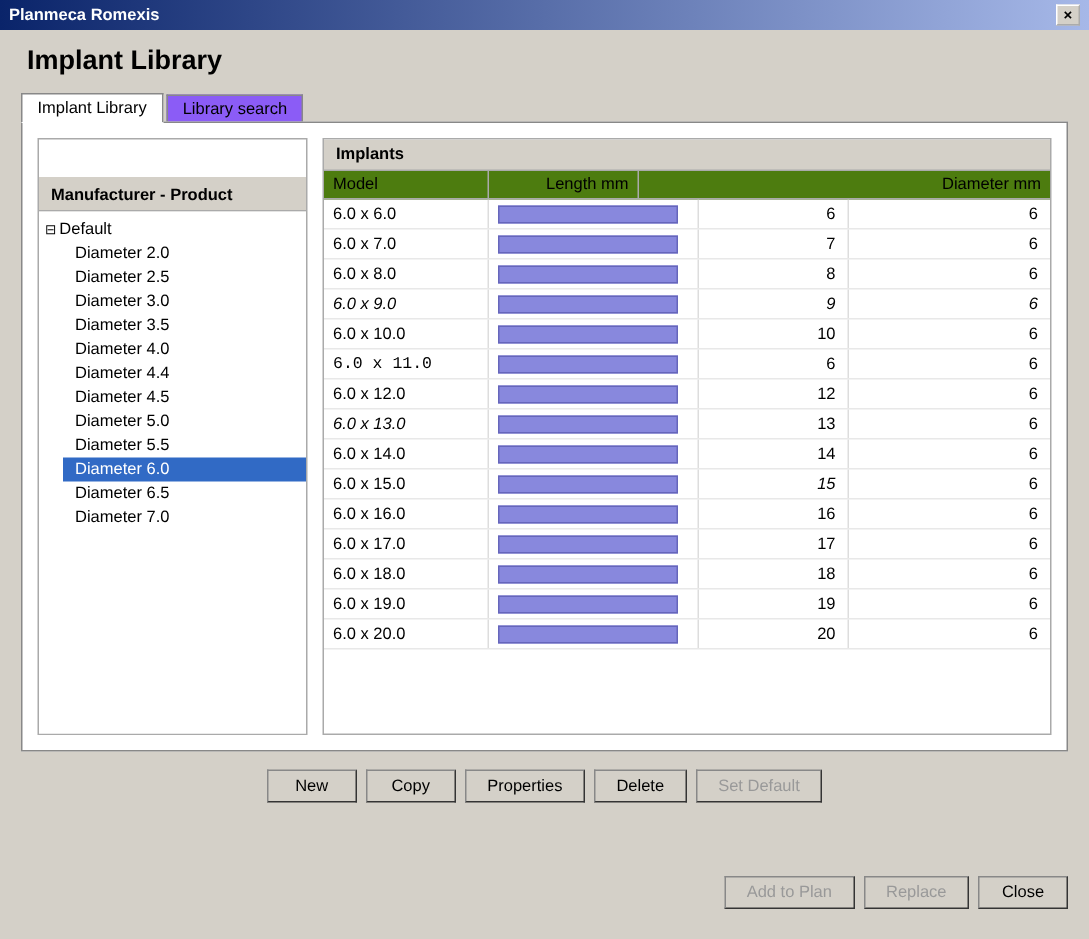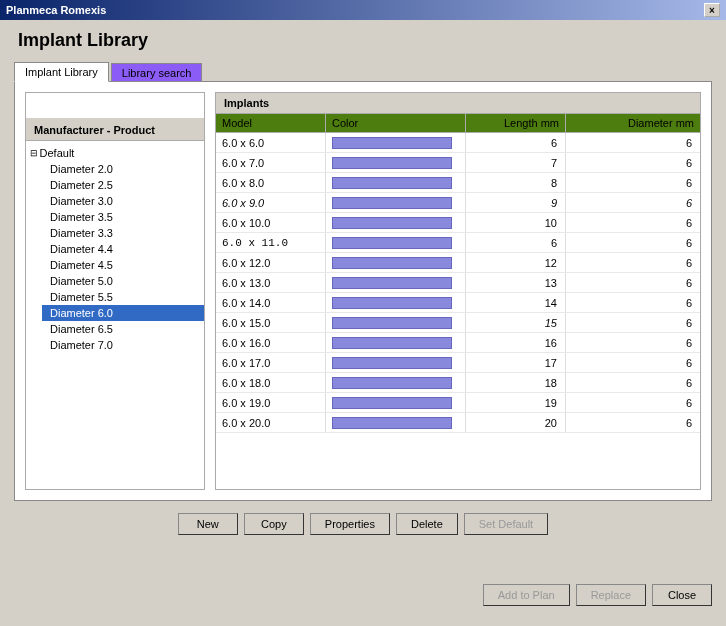--- a/index.html
+++ b/index.html
@@ -183,38 +183,37 @@
           <div class="tree-parent">
             <span style="font-size:9px;">⊟</span>
             <span>Default</span>
           </div>
 
           <div class="tree-children" id="tree-children">
               <div class="tree-item">Diameter 2.0</div>
               <div class="tree-item">Diameter 2.5</div>
               <div class="tree-item">Diameter 3.0</div>
               <div class="tree-item">Diameter 3.5</div>
-              <div class="tree-item">Diameter 3.3</div>
+              <div class="tree-item">Diameter 4.0</div>
               <div class="tree-item">Diameter 4.4</div>
               <div class="tree-item">Diameter 4.5</div>
               <div class="tree-item">Diameter 5.0</div>
               <div class="tree-item">Diameter 5.5</div>
               <div class="tree-item selected" style="background: rgb(49, 106, 197); color: white;">Diameter 6.0</div>
               <div class="tree-item">Diameter 6.5</div>
               <div class="tree-item">Diameter 7.0</div>
             </div>
         </div>
       </div>
 
       <div style="flex:1; display:flex; flex-direction:column; border:1px solid #aaa; background:#fff; overflow:hidden;">
         <div class="implants-col-header">Implants</div>
 
         <div style="display:flex; background:#4d7c0f; border-bottom:1px solid #aaa;">
           <div style="width:110px; min-width:110px; padding:3px 6px; border-right:1px solid #aaa; font-size:11px;">Model</div>
-          <div style="width:140px; min-width:140px; padding:3px 6px; border-right:1px solid #aaa; font-size:11px;">Color</div>
           <div style="width:100px; min-width:100px; padding:3px 6px; border-right:1px solid #aaa; font-size:11px; text-align:right;">Length mm</div>
           <div style="flex:1; padding:3px 6px; font-size:11px; text-align:right;">Diameter mm</div>
         </div>
 
         <div style="overflow-y:auto; flex:1;" id="data-rows-container">
         <div style="display: flex; border-bottom: 1px solid rgb(232, 232, 232); font-size: 11px; height: 20px; align-items: center; cursor: default;">
               <div style="width: 110px; min-width: 110px; padding: 0px 6px; border-right: 1px solid rgb(221, 221, 221); height: 100%; display: flex; align-items: center;">6.0 x 6.0</div>
               <div style="width: 140px; min-width: 140px; padding: 0px 6px; border-right: 1px solid rgb(221, 221, 221); height: 100%; display: flex; align-items: center;">
                 <div style="height: 12px; background: rgb(136, 136, 221); border: 1px solid rgb(102, 102, 187); width: 120px;"></div>
               </div>
@@ -263,21 +262,21 @@
             </div>
             <div style="display: flex; border-bottom: 1px solid rgb(232, 232, 232); font-size: 11px; height: 20px; align-items: center; cursor: default;">
               <div style="width: 110px; min-width: 110px; padding: 0px 6px; border-right: 1px solid rgb(221, 221, 221); height: 100%; display: flex; align-items: center;">6.0 x 12.0</div>
               <div style="width: 140px; min-width: 140px; padding: 0px 6px; border-right: 1px solid rgb(221, 221, 221); height: 100%; display: flex; align-items: center;">
                 <div style="height: 12px; background: rgb(136, 136, 221); border: 1px solid rgb(102, 102, 187); width: 120px;"></div>
               </div>
               <div style="width: 100px; min-width: 100px; padding: 0px 8px 0px 0px; border-right: 1px solid rgb(221, 221, 221); height: 100%; display: flex; align-items: center; justify-content: flex-end;">12</div>
               <div style="flex: 1 1 0%; padding: 0px 8px 0px 0px; height: 100%; display: flex; align-items: center; justify-content: flex-end;">6</div>
             </div>
             <div style="display: flex; border-bottom: 1px solid rgb(232, 232, 232); font-size: 11px; height: 20px; align-items: center; cursor: default;">
-              <div style="width: 110px; min-width: 110px; padding: 0px 6px; border-right: 1px solid rgb(221, 221, 221); height: 100%; display: flex; align-items: center;">6.0 x 13.0</div>
+              <div style="width: 110px; min-width: 110px; padding: 0px 6px; border-right: 1px solid rgb(221, 221, 221); height: 100%; display: flex; align-items: center; font-style: italic;">6.0 x 13.0</div>
               <div style="width: 140px; min-width: 140px; padding: 0px 6px; border-right: 1px solid rgb(221, 221, 221); height: 100%; display: flex; align-items: center;">
                 <div style="height: 12px; background: rgb(136, 136, 221); border: 1px solid rgb(102, 102, 187); width: 120px;"></div>
               </div>
               <div style="width: 100px; min-width: 100px; padding: 0px 8px 0px 0px; border-right: 1px solid rgb(221, 221, 221); height: 100%; display: flex; align-items: center; justify-content: flex-end;">13</div>
               <div style="flex: 1 1 0%; padding: 0px 8px 0px 0px; height: 100%; display: flex; align-items: center; justify-content: flex-end;">6</div>
             </div>
             <div style="display: flex; border-bottom: 1px solid rgb(232, 232, 232); font-size: 11px; height: 20px; align-items: center; cursor: default;">
               <div style="width: 110px; min-width: 110px; padding: 0px 6px; border-right: 1px solid rgb(221, 221, 221); height: 100%; display: flex; align-items: center;">6.0 x 14.0</div>
               <div style="width: 140px; min-width: 140px; padding: 0px 6px; border-right: 1px solid rgb(221, 221, 221); height: 100%; display: flex; align-items: center;">
                 <div style="height: 12px; background: rgb(136, 136, 221); border: 1px solid rgb(102, 102, 187); width: 120px;"></div>

